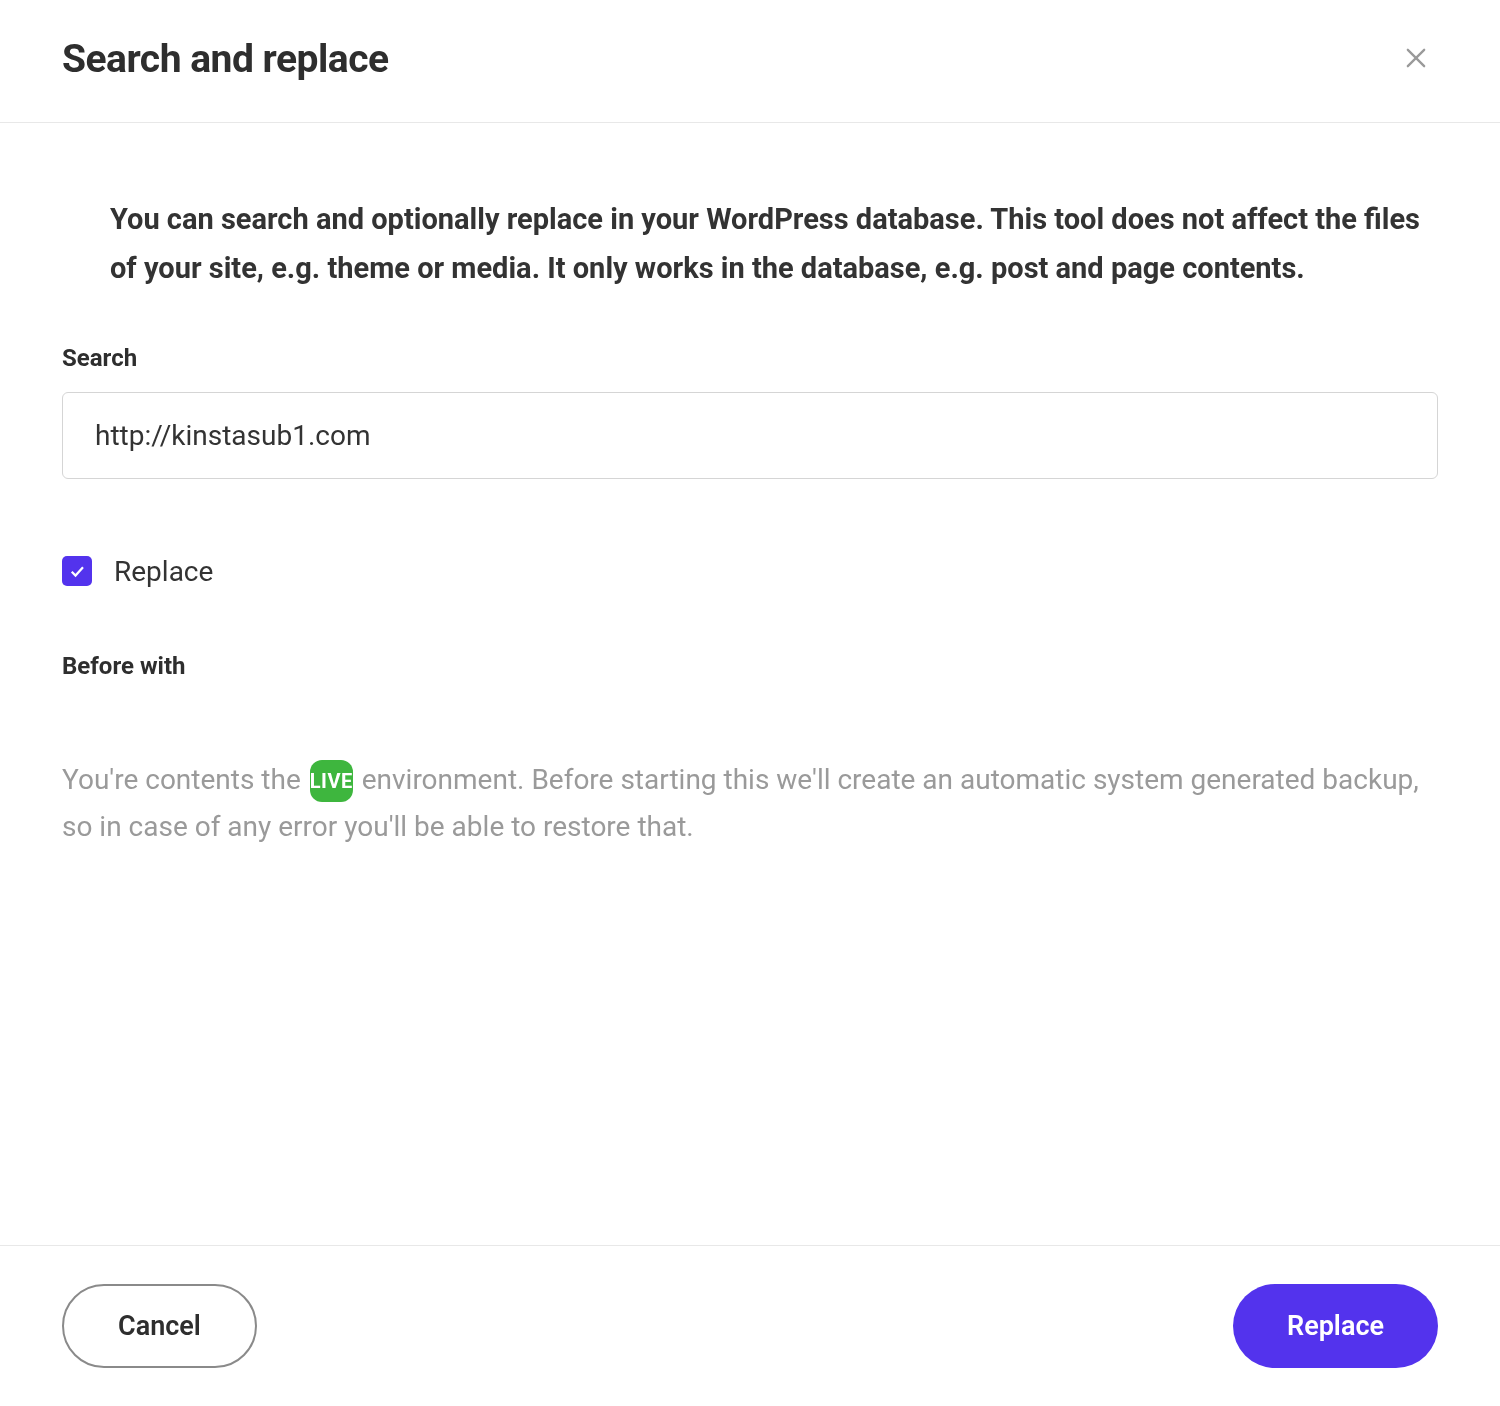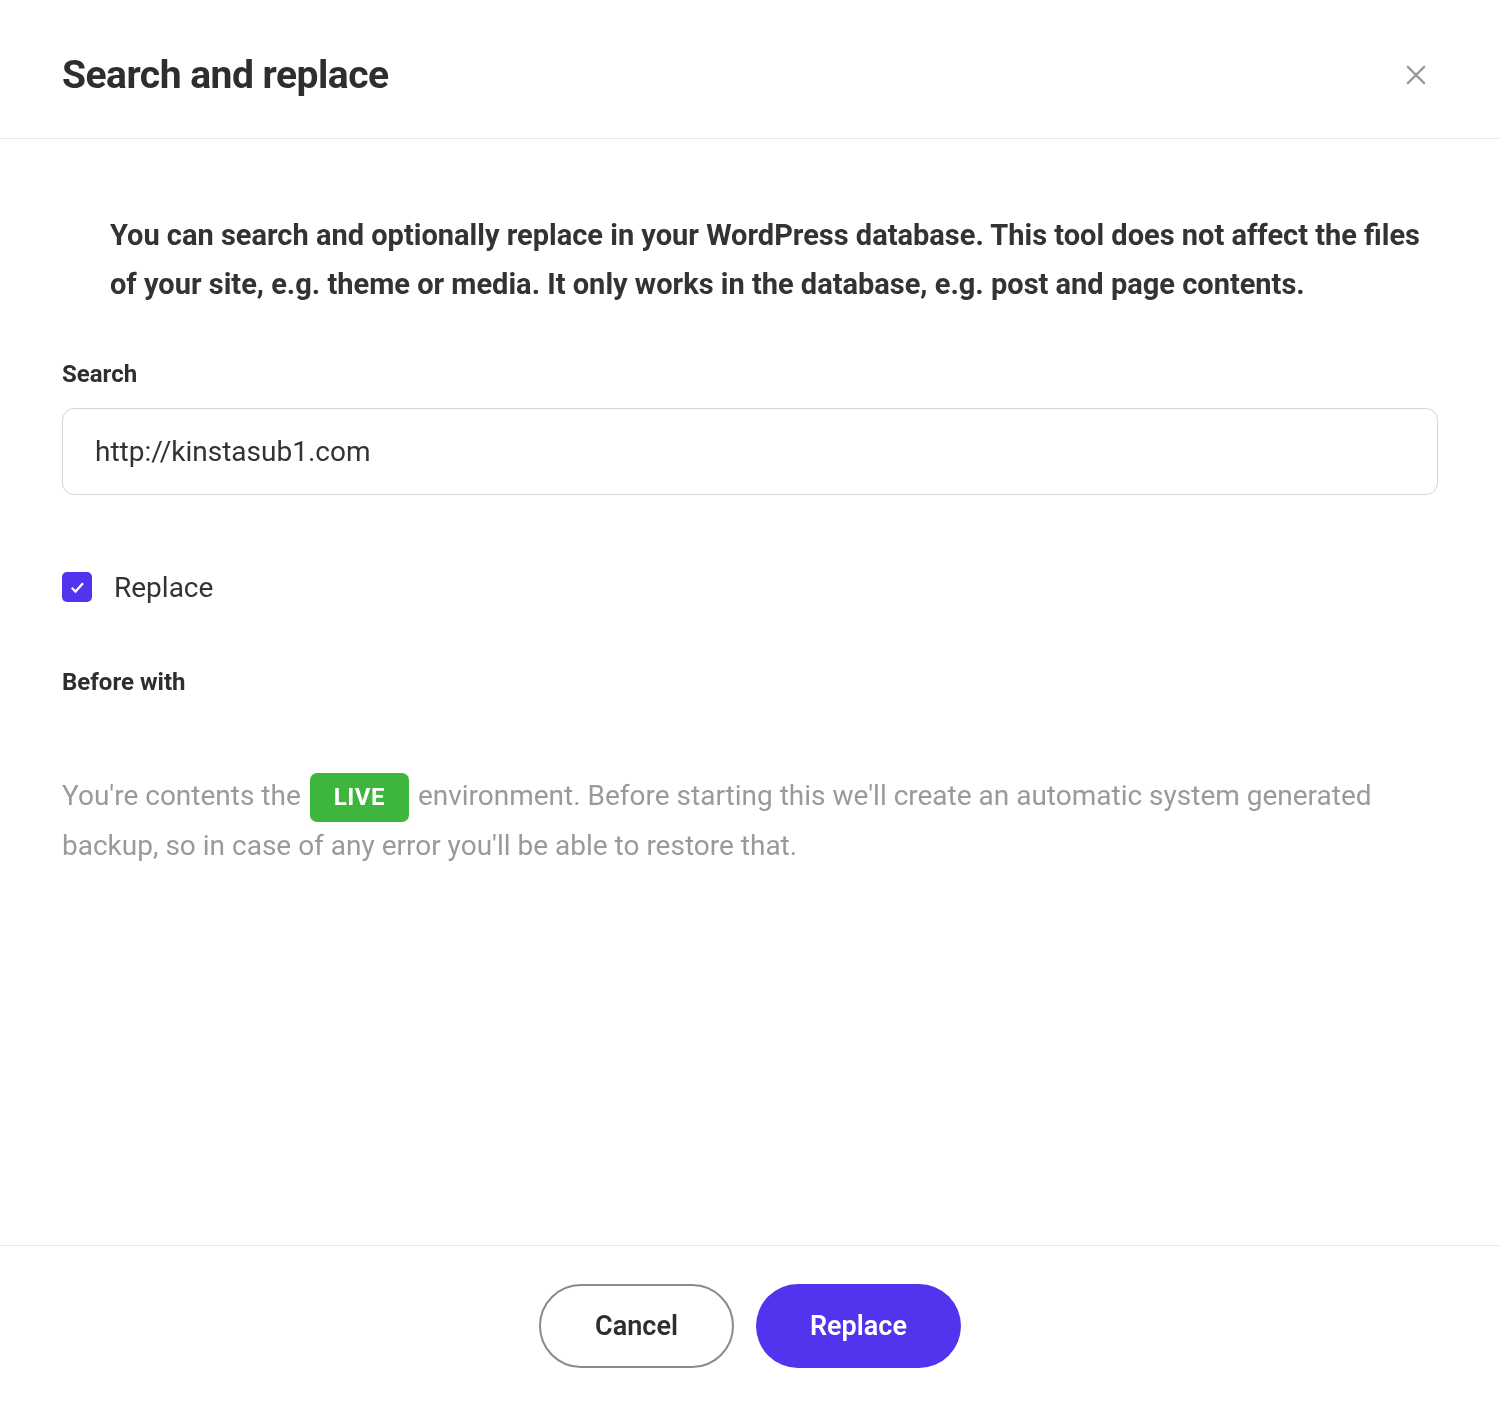--- a/index.html
+++ b/index.html
@@ -11,23 +11,23 @@
       font-family: -apple-system, BlinkMacSystemFont, "Segoe UI", Roboto, Helvetica, Arial, sans-serif;
       background: #ffffff;
       color: #2e2e2e;
       width: 1500px;
       height: 1406px;
       display: flex;
       flex-direction: column;
     }
     .dialog-header {
       display: flex;
-      align-items: center;
+      align-items: flex-start;
       justify-content: space-between;
-      padding: 52px 62px 40px 62px;
+      padding: 36px 62px 40px 62px;
       border-bottom: 1px solid #e8e8e8;
     }
     .dialog-title {
       font-size: 39px;
       font-weight: 700;
       color: #2e2e2e;
       letter-spacing: -0.5px;
     }
     .close-btn {
       background: none;
@@ -61,21 +61,21 @@
       color: #2e2e2e;
       margin-bottom: 20px;
       display: block;
     }
     .text-input {
       width: 100%;
       padding: 26px 32px;
       font-size: 28px;
       color: #333333;
       border: 1px solid #d5d5d5;
-      border-radius: 12px;
+      border-radius: 6px;
       font-family: inherit;
       outline: none;
       background: #fff;
     }
     .field-group {
       margin-bottom: 76px;
     }
     .checkbox-row {
       display: flex;
       align-items: center;
@@ -108,33 +108,33 @@
     .info-text {
       font-size: 28px;
       line-height: 1.7;
       color: #9a9a9a;
       font-weight: 400;
     }
     .live-badge {
       display: inline-block;
       background: #3EB63E;
       color: #ffffff;
-      font-size: 24px;
+      font-size: 20px;
       font-weight: 700;
-      padding: 4px 24px;
-      border-radius: 7px;
+      padding: 4px 0;
+      border-radius: 12px;
       vertical-align: middle;
       letter-spacing: 0.5px;
       margin: 0 2px;
     }
     .dialog-footer {
       border-top: 1px solid #e8e8e8;
       padding: 38px 62px;
       display: flex;
-      justify-content: center;
+      justify-content: space-between;
       gap: 22px;
     }
     .btn {
       font-size: 27px;
       font-weight: 600;
       padding: 24px 54px;
       border-radius: 100px;
       cursor: pointer;
       font-family: inherit;
       border: none;

